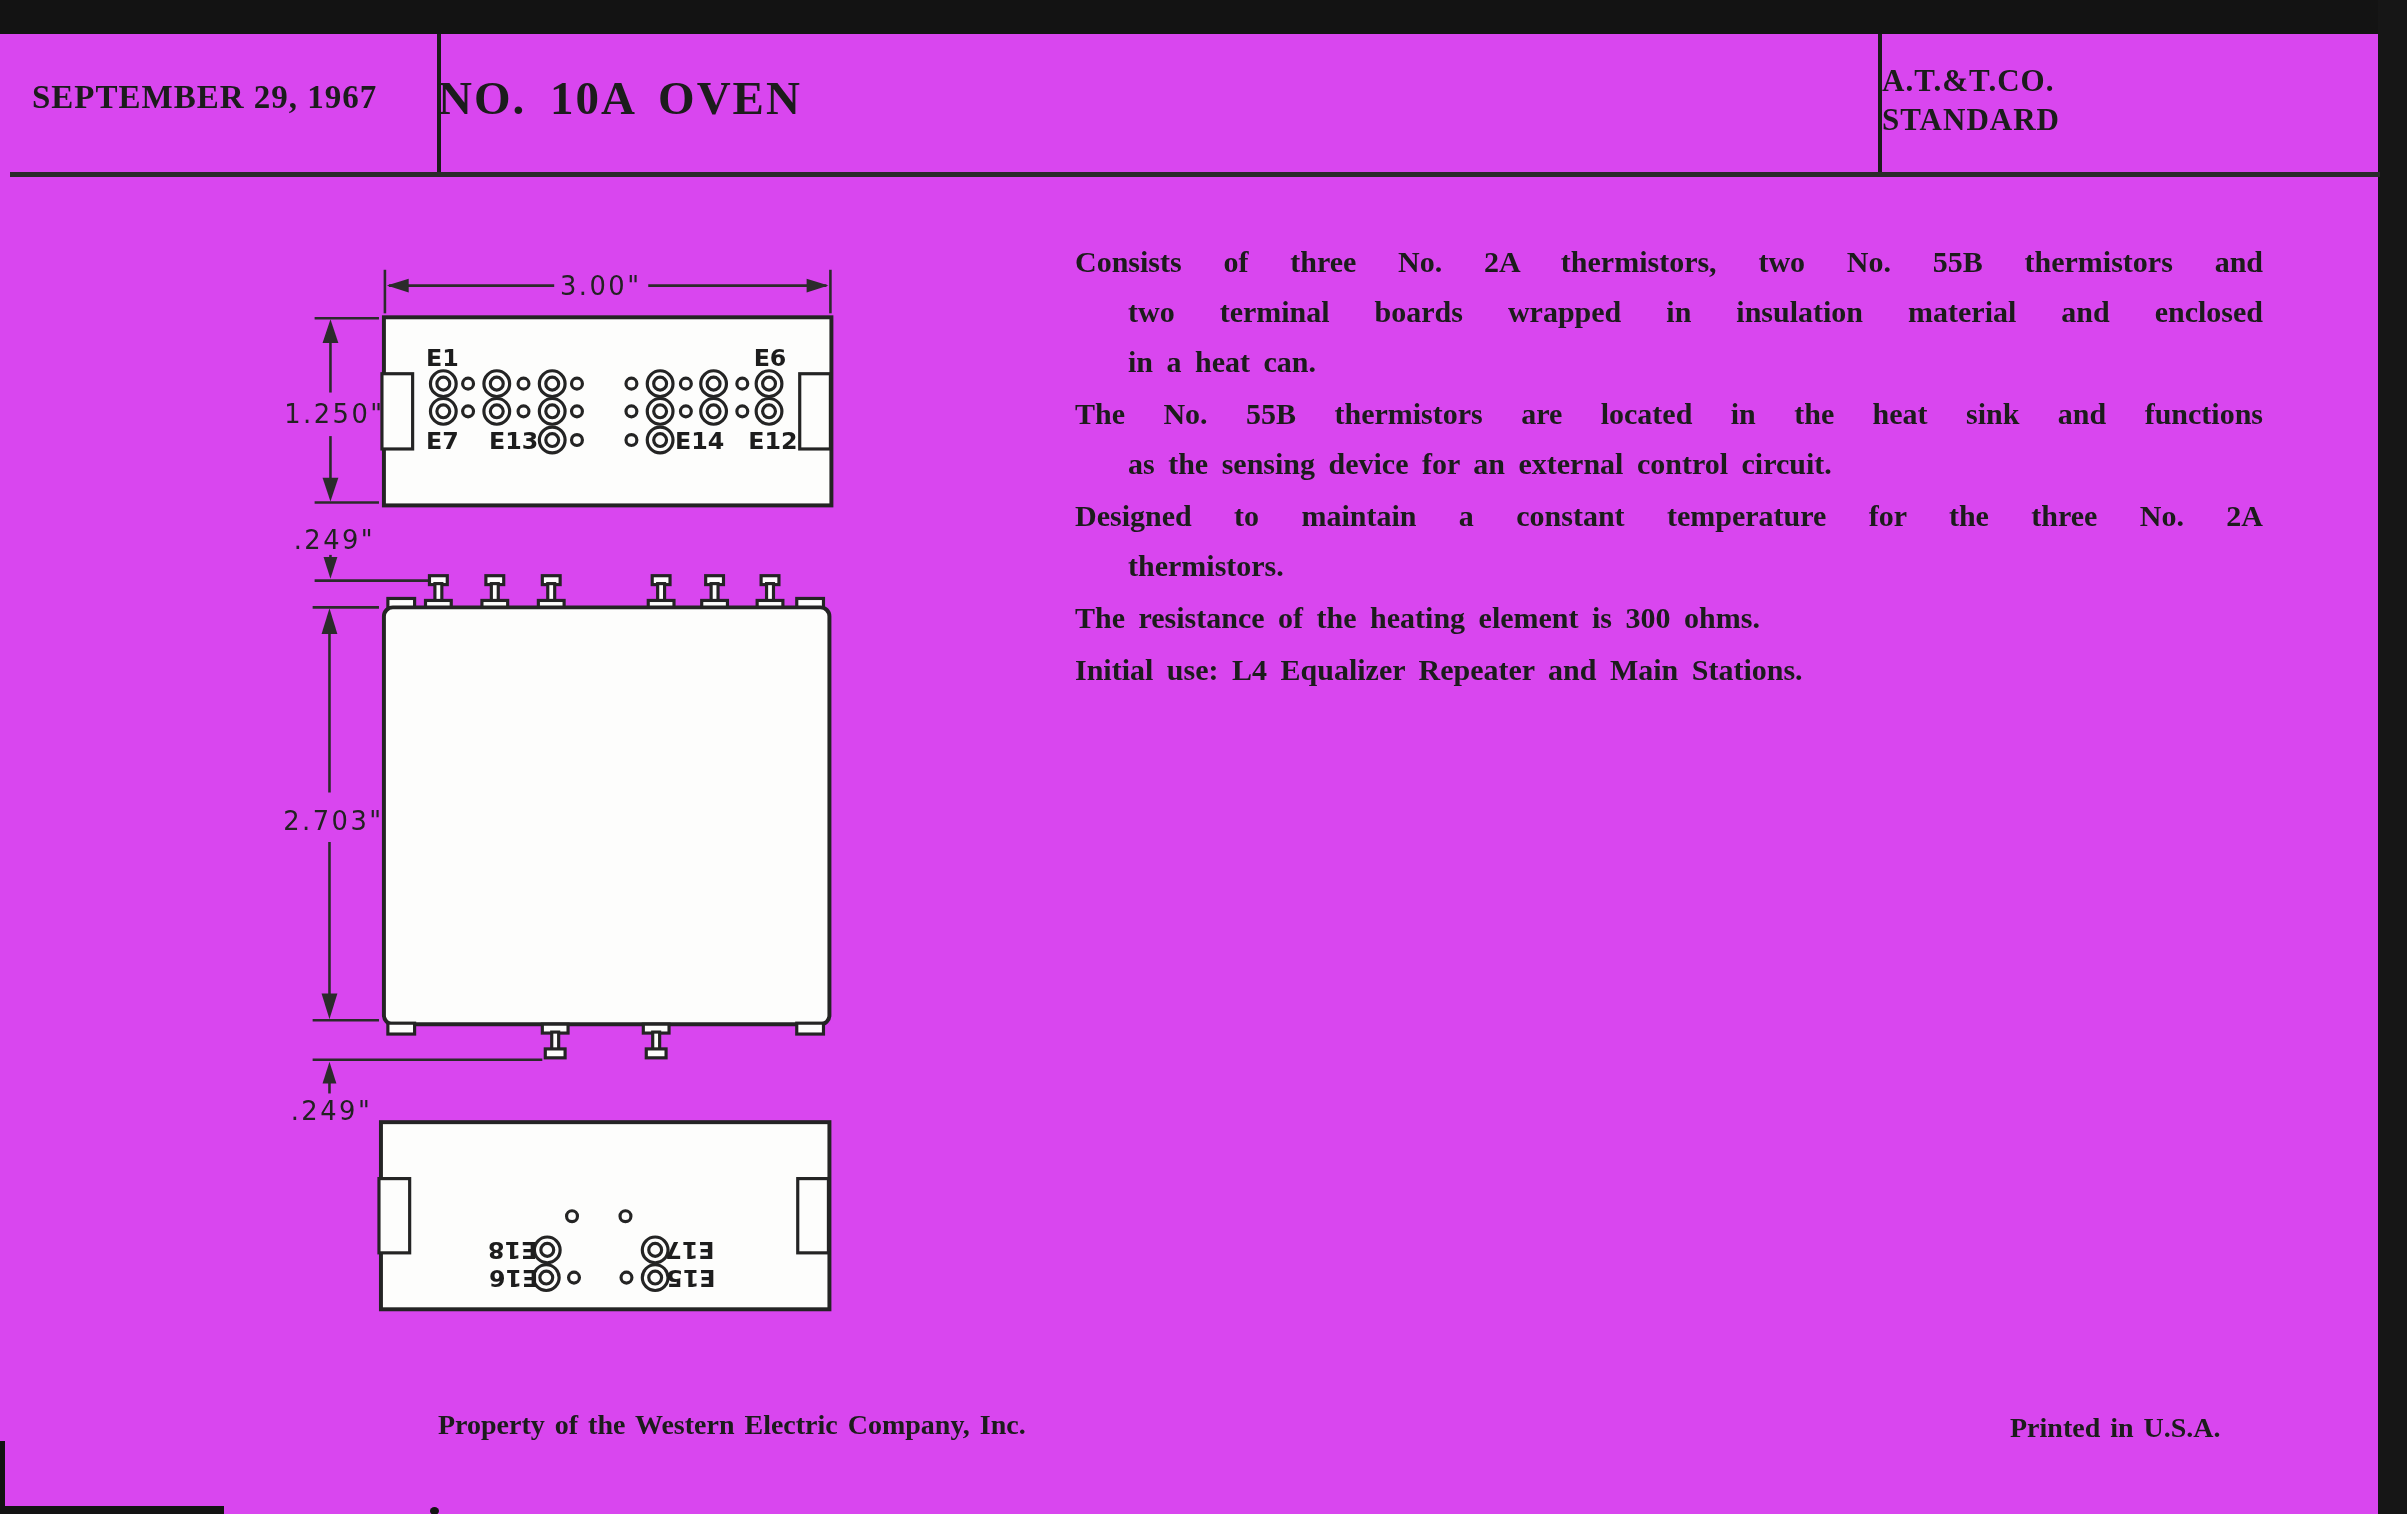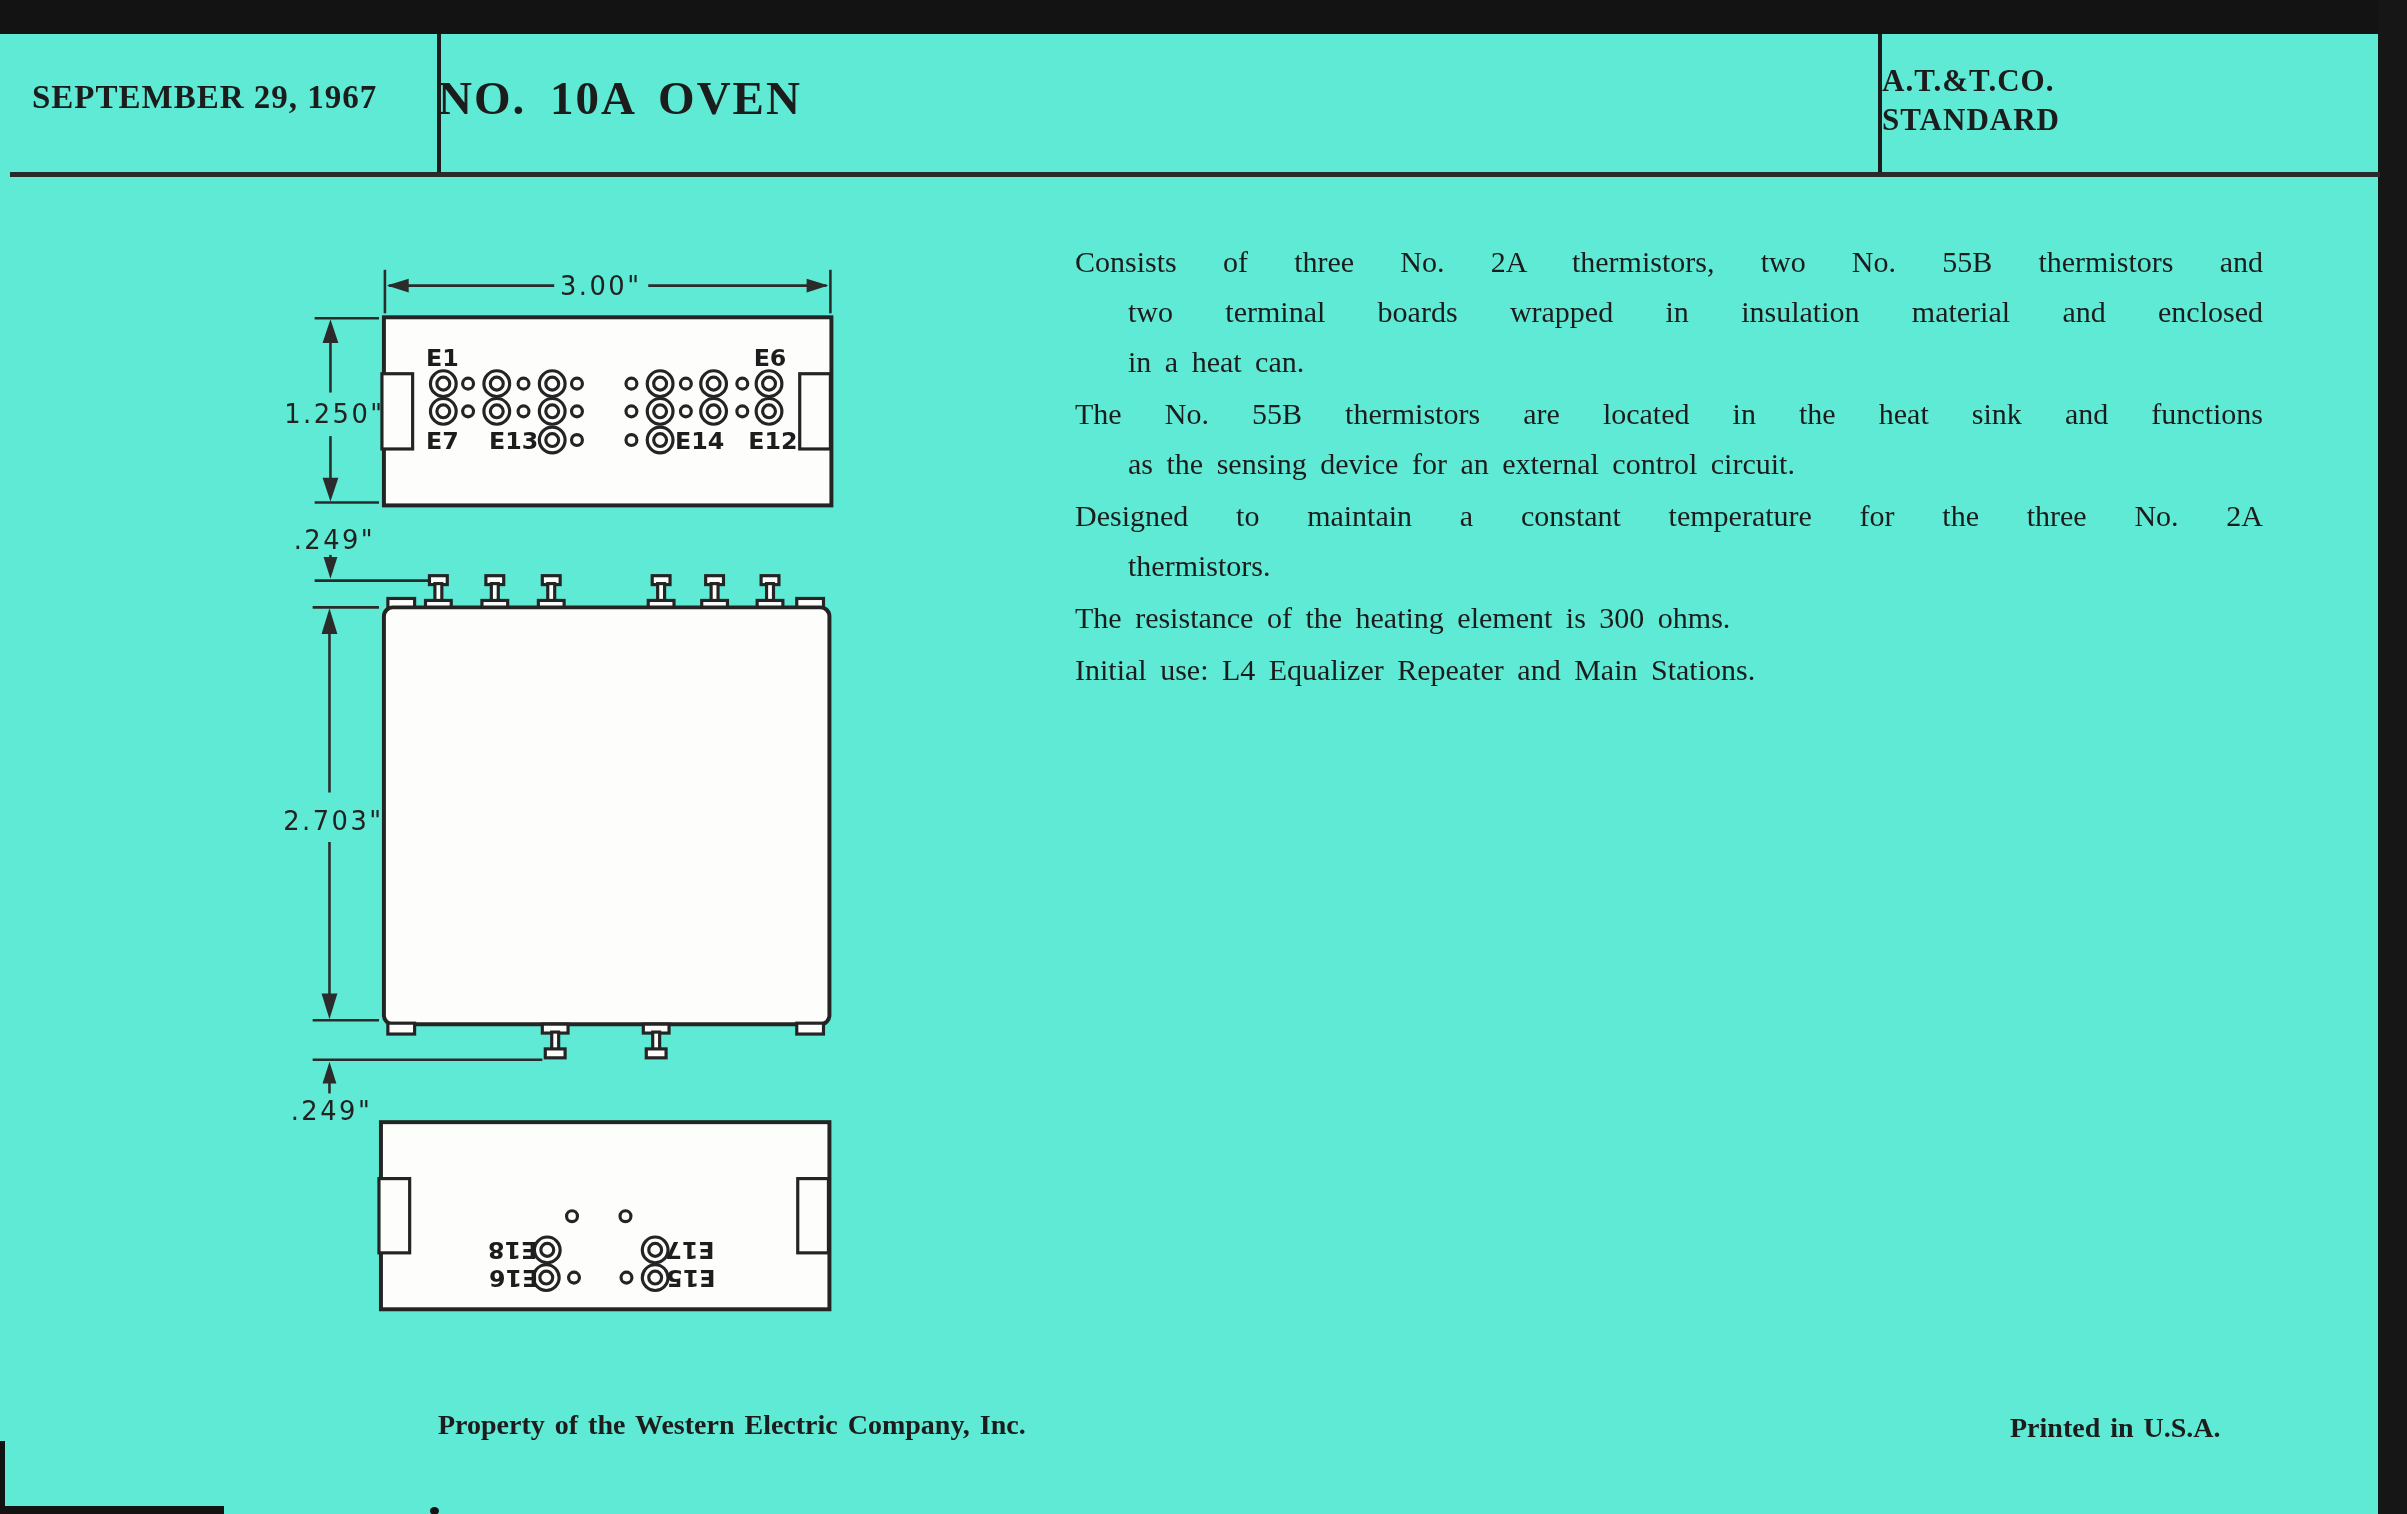--- a/index.html
+++ b/index.html
@@ -1,19 +1,19 @@
 <!DOCTYPE html>
 <html><head>
 <meta charset="utf-8">
 <style>
   html,body{margin:0;padding:0;background:#111;}
   *{box-sizing:border-box;}
   .page{
     position:relative;width:2408px;height:1515px;overflow:hidden;
-    background:#5eead4;color:#1c1c1c;
+    background:#d946ef;color:#1c1c1c;
     font-family:"Liberation Serif", serif;
     padding-left:16px;
   }
   
   .band-top{position:absolute;left:0;top:0;width:2408px;height:34px;background:#131313;}
   .band-right{position:absolute;right:0;top:0;width:30px;height:1515px;background:#161616;}
   .band-bottom-left{position:absolute;left:0;top:1506px;width:224px;height:9px;background:#131313;}
   .band-dot{position:absolute;left:430px;top:1507px;width:9px;height:8px;background:#131313;border-radius:50%;}
   .edge-left{position:absolute;left:0;top:1441px;width:5px;height:73px;background:#131313;}
   
@@ -29,21 +29,21 @@
     font-size:47px;font-weight:700;letter-spacing:2px;word-spacing:10px;white-space:nowrap;
   }
   .hdr-org{
     position:absolute;left:1882px;top:61px;width:495px;text-align:left;
     font-size:31px;font-weight:700;line-height:39px;letter-spacing:1px;
   }
   .rule{position:absolute;left:10px;top:172px;width:2370px;height:5px;background:#2a2a2a;}
   
   .desc{position:absolute;left:1075px;top:245px;width:1188px;}
   .ln{
-    font-size:30px;line-height:34px;font-weight:400;word-spacing:6px;
+    font-size:30px;line-height:34px;font-weight:700;word-spacing:6px;
     white-space:normal;
   }
   .j{text-align:justify;text-align-last:justify;}
   .ind{padding-left:53px;margin-top:16px;}
   .pgap{margin-top:18px;}
   
   .foot-prop{
     position:absolute;left:438px;top:1409px;width:1441px;text-align:left;
     font-size:28px;font-weight:700;word-spacing:3px;
   }

